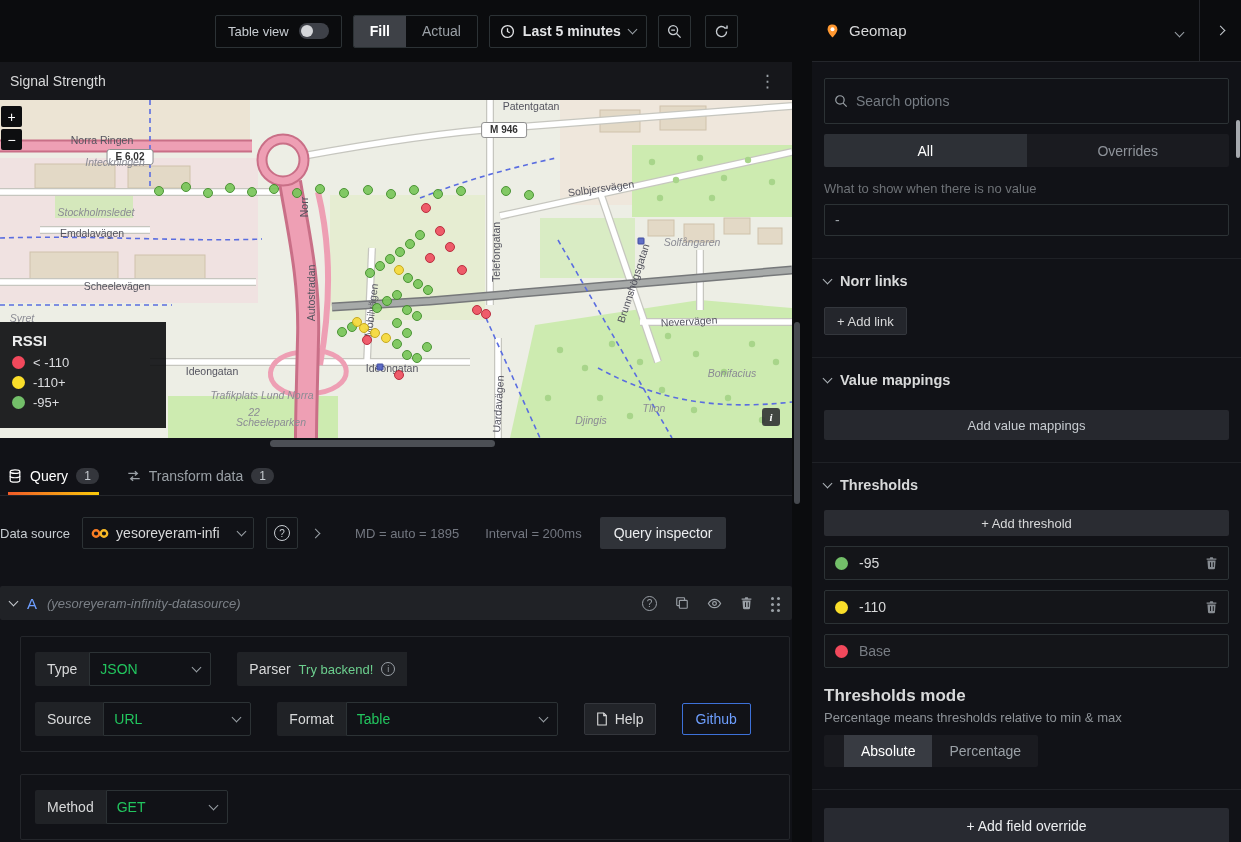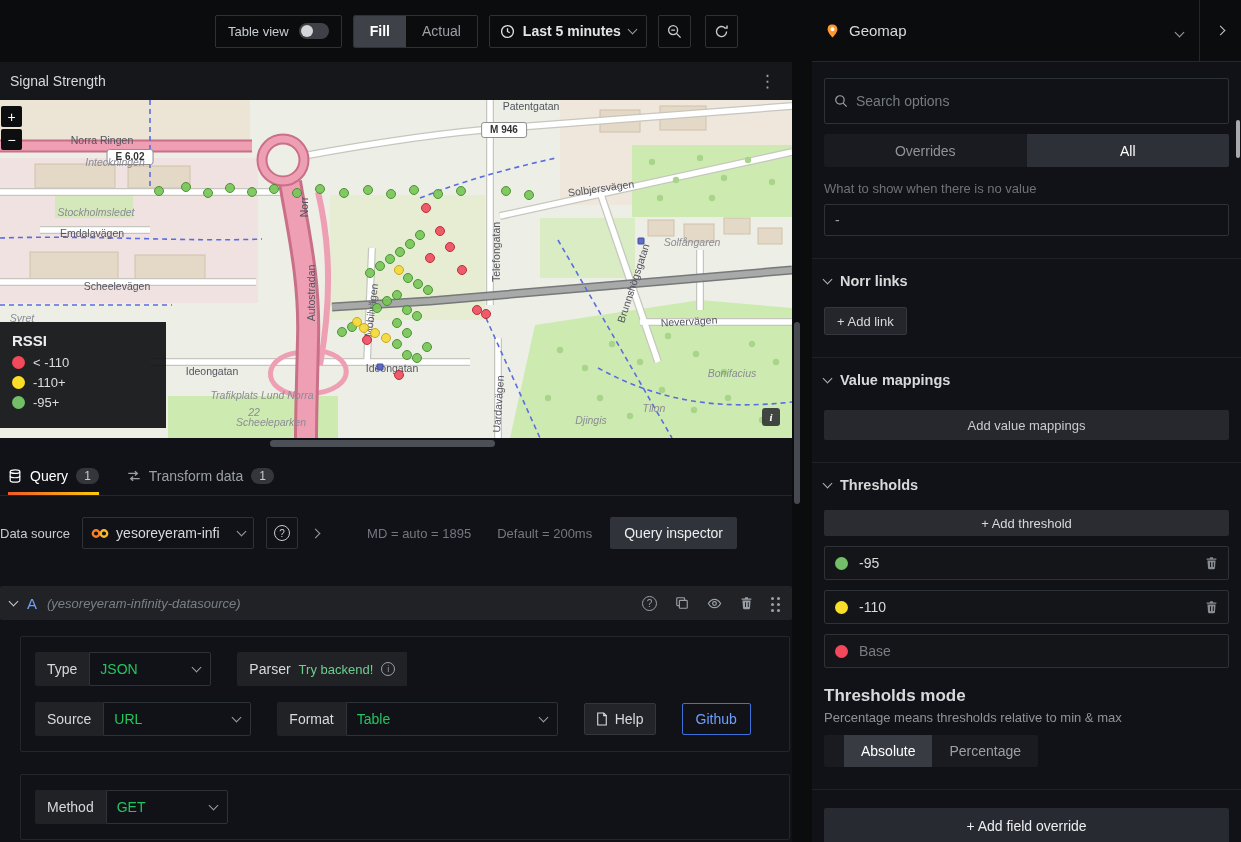--- a/index.html
+++ b/index.html
@@ -76,21 +76,21 @@
   
   .qtoolbar { margin-top:20px; height:34px; flex:none; display:flex; align-items:center; gap:12px; }
   .qlabel { font-size:13px; color:#c7ccd1; }
   .dspicker { width:172px; height:32px; border:1px solid #2c3235; border-radius:2px; display:flex;
               align-items:center; padding:0 8px; gap:7px; cursor:pointer; }
   .dspicker .txt { white-space:nowrap; overflow:hidden; flex:1; font-size:14px; color:#d8d9da; }
   .sqbtn { width:32px; height:32px; border:1px solid #2c3235; border-radius:2px; display:flex; align-items:center;
            justify-content:center; color:#c7ccd1; background:transparent; cursor:pointer; }
   .circle-q { width:16px; height:16px; border:1.3px solid currentColor; border-radius:50%; font-size:10px;
               display:flex; align-items:center; justify-content:center; }
-  .stats { display:flex; gap:26px; color:#737780; font-size:13px; margin-left:36px; }
+  .stats { display:flex; gap:26px; color:#737780; font-size:13px; margin-left:24px; }
   .inspector { margin-left:6px; height:32px; padding:0 14px; background:#303339; border:none; border-radius:2px;
                color:#eceef0; font-size:14px; font-weight:500; cursor:pointer; }
 
   
   .qrow { margin-top:36px; height:34px; flex:none; background:#202226; border-radius:2px; display:flex;
           align-items:center; padding:0 10px; gap:10px; }
   .refid { color:#6e9fff; font-size:15px; }
   .refnote { font-style:italic; font-size:13px; color:#7b8087; }
   .qrow-icons { margin-left:auto; display:flex; align-items:center; gap:18px; color:#9aa0a6; }
   .grip { width:3px; height:3px; border-radius:50%; background:#9aa0a6; margin-right:8px; margin-top:-10px;
@@ -459,21 +459,21 @@
         </span>
         <span class="txt">yesoreyeram-infi</span>
         <span class="chev" style="color:#9aa0a6"></span>
       </div>
       <button class="sqbtn">
           <span class="circle-q">?</span>
         </button>
       <span class="chev r" style="color:#9aa0a6; margin-left:2px"></span>
       <div class="stats">
         <span>MD = auto = 1895</span>
-        <span>Default = 200ms</span>
+        <span>Interval = 200ms</span>
       </div>
       <button class="inspector">Query inspector</button>
     </div>
 
     <div class="qrow">
       <span class="chev" style="color:#c7ccd1"></span>
       <span class="refid">A</span>
       <span class="refnote">(yesoreyeram-infinity-datasource)</span>
       <div class="qrow-icons">
         <span class="circle-q" style="width:15px;height:15px">?</span>
@@ -581,22 +581,22 @@
         <span style="display:flex">
           <svg width="14" height="14" viewBox="0 0 16 16" fill="none" stroke="currentColor" stroke-width="1.4">
               <circle cx="6.8" cy="6.8" r="4.8"></circle>
               <path d="M10.5 10.5L14.5 14.5"></path>
             </svg>
         </span>
         <input placeholder="Search options" style="">
       </div>
 
       <div class="opt-tabs">
+        <span class="opt-tab active">All</span>
         <span class="opt-tab">Overrides</span>
-        <span class="opt-tab active">All</span>
       </div>
 
       <div class="dim-label">What to show when there is no value</div>
       <div class="novalue">
         <input value="-" style="">
       </div>
 
       <div class="divider"></div>
       <div class="sect-head">
         <span class="chev"></span>

